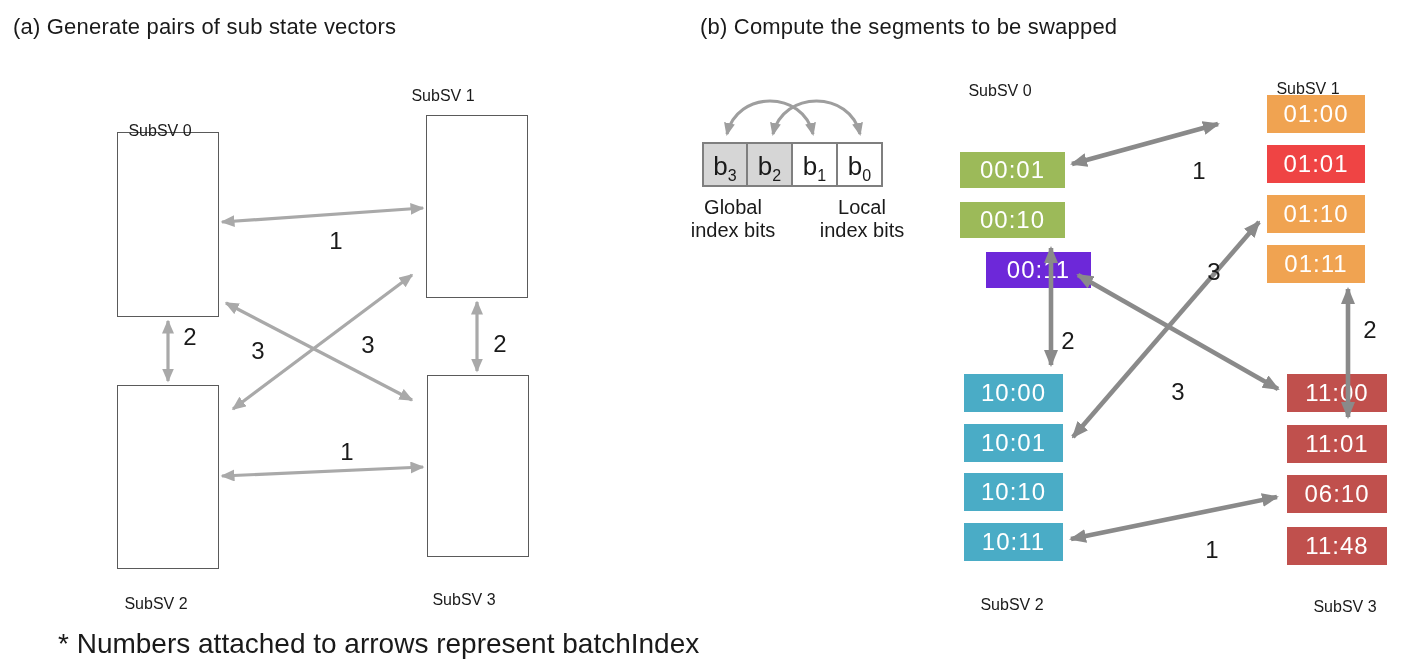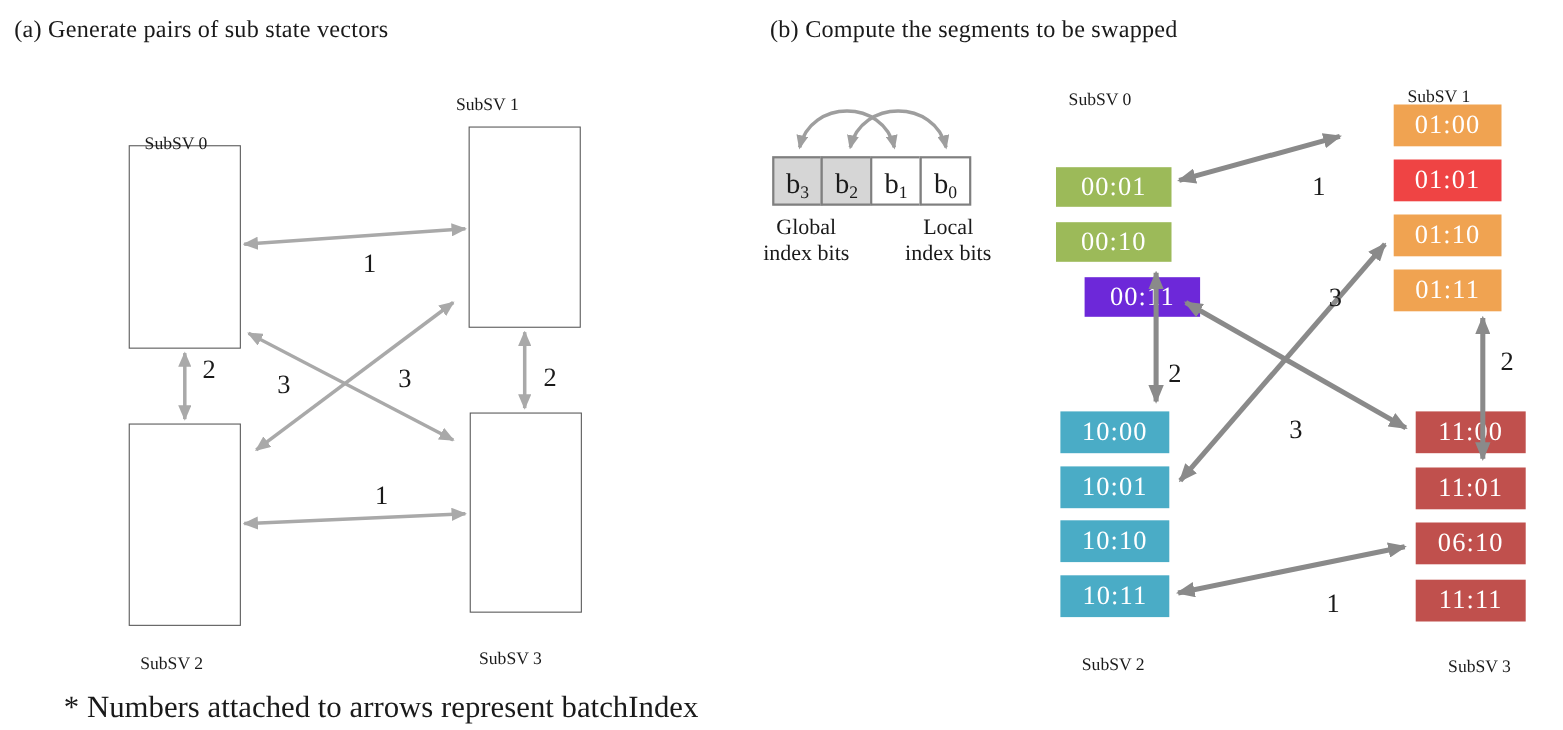--- a/index.html
+++ b/index.html
@@ -1,18 +1,18 @@
 <!DOCTYPE html>
 <html style="--panel-a-arrow: #a9a9a9; --panel-b-arrow: #8a8a8a; --arc-arrow: #9e9e9e; --bit-cell-shade: #d6d6d6; --box-border: #5a5a5a; --text: #1a1a1a;"><head>
 <meta charset="utf-8">
 <style>
   html,body{margin:0;padding:0;background:#ffffff;}
   .canvas{
     position:relative;width:1421px;height:664px;background:#ffffff;overflow:hidden;
-    font-family:Liberation Serif, serif;color:var(--text,#1a1a1a);
+    font-family:Liberation Sans, sans-serif;color:var(--text,#1a1a1a);
   }
   .title{position:absolute;font-size:22px;letter-spacing:.2px;white-space:nowrap;}
   .svbox{position:absolute;background:#ffffff;border:1.5px solid var(--box-border,#5a5a5a);box-sizing:border-box;z-index:1;}
   .svlabel{position:absolute;transform:translate(-50%,-50%);font-size:16px;white-space:nowrap;z-index:3;margin-top:15px;}
   .num{position:absolute;transform:translate(-50%,-50%);font-size:24px;z-index:4;}
   .seg{
     position:absolute;box-sizing:border-box;display:flex;align-items:center;justify-content:center;
     color:#ffffff;font-size:24px;letter-spacing:1px;z-index:1;
   }
   .bitcell{
@@ -91,21 +91,21 @@
   <div class="seg" style="left: 1267px; top: 245px; width: 98px; height: 38px; background-color: rgb(240, 163, 81);">01:11</div>
 
   <div class="seg" style="left: 964px; top: 374px; width: 99px; height: 38px; background-color: rgb(74, 172, 198);">10:00</div>
   <div class="seg" style="left: 964px; top: 424px; width: 99px; height: 38px; background-color: rgb(74, 172, 198);">10:01</div>
   <div class="seg" style="left: 964px; top: 473px; width: 99px; height: 38px; background-color: rgb(74, 172, 198);">10:10</div>
   <div class="seg" style="left: 964px; top: 523px; width: 99px; height: 38px; background-color: rgb(74, 172, 198);">10:11</div>
 
   <div class="seg" style="left: 1287px; top: 374px; width: 100px; height: 38px; background-color: rgb(192, 80, 77);">11:00</div>
   <div class="seg" style="left: 1287px; top: 425px; width: 100px; height: 38px; background-color: rgb(192, 80, 77);">11:01</div>
   <div class="seg" style="left: 1287px; top: 475px; width: 100px; height: 38px; background-color: rgb(192, 80, 77);">06:10</div>
-  <div class="seg" style="left: 1287px; top: 527px; width: 100px; height: 38px; background-color: rgb(192, 80, 77);">11:11</div>
+  <div class="seg" style="left: 1287px; top: 527px; width: 100px; height: 38px; background-color: rgb(192, 80, 77);">11:48</div>
 
   <svg class="overlay" width="1421" height="664" viewBox="0 0 1421 664">
     <defs>
       <marker id="mA" markerUnits="userSpaceOnUse" markerWidth="14" markerHeight="12" refX="12.5" refY="6" orient="auto-start-reverse">
         <path class="mkA" d="M0,0 L14,6 L0,12 z"></path>
       </marker>
       <marker id="mB" markerUnits="userSpaceOnUse" markerWidth="17" markerHeight="14" refX="15" refY="7" orient="auto-start-reverse">
         <path class="mkB" d="M0,0 L17,7 L0,14 z"></path>
       </marker>
       <marker id="mC" markerUnits="userSpaceOnUse" markerWidth="13" markerHeight="11" refX="11" refY="5.5" orient="auto-start-reverse">

